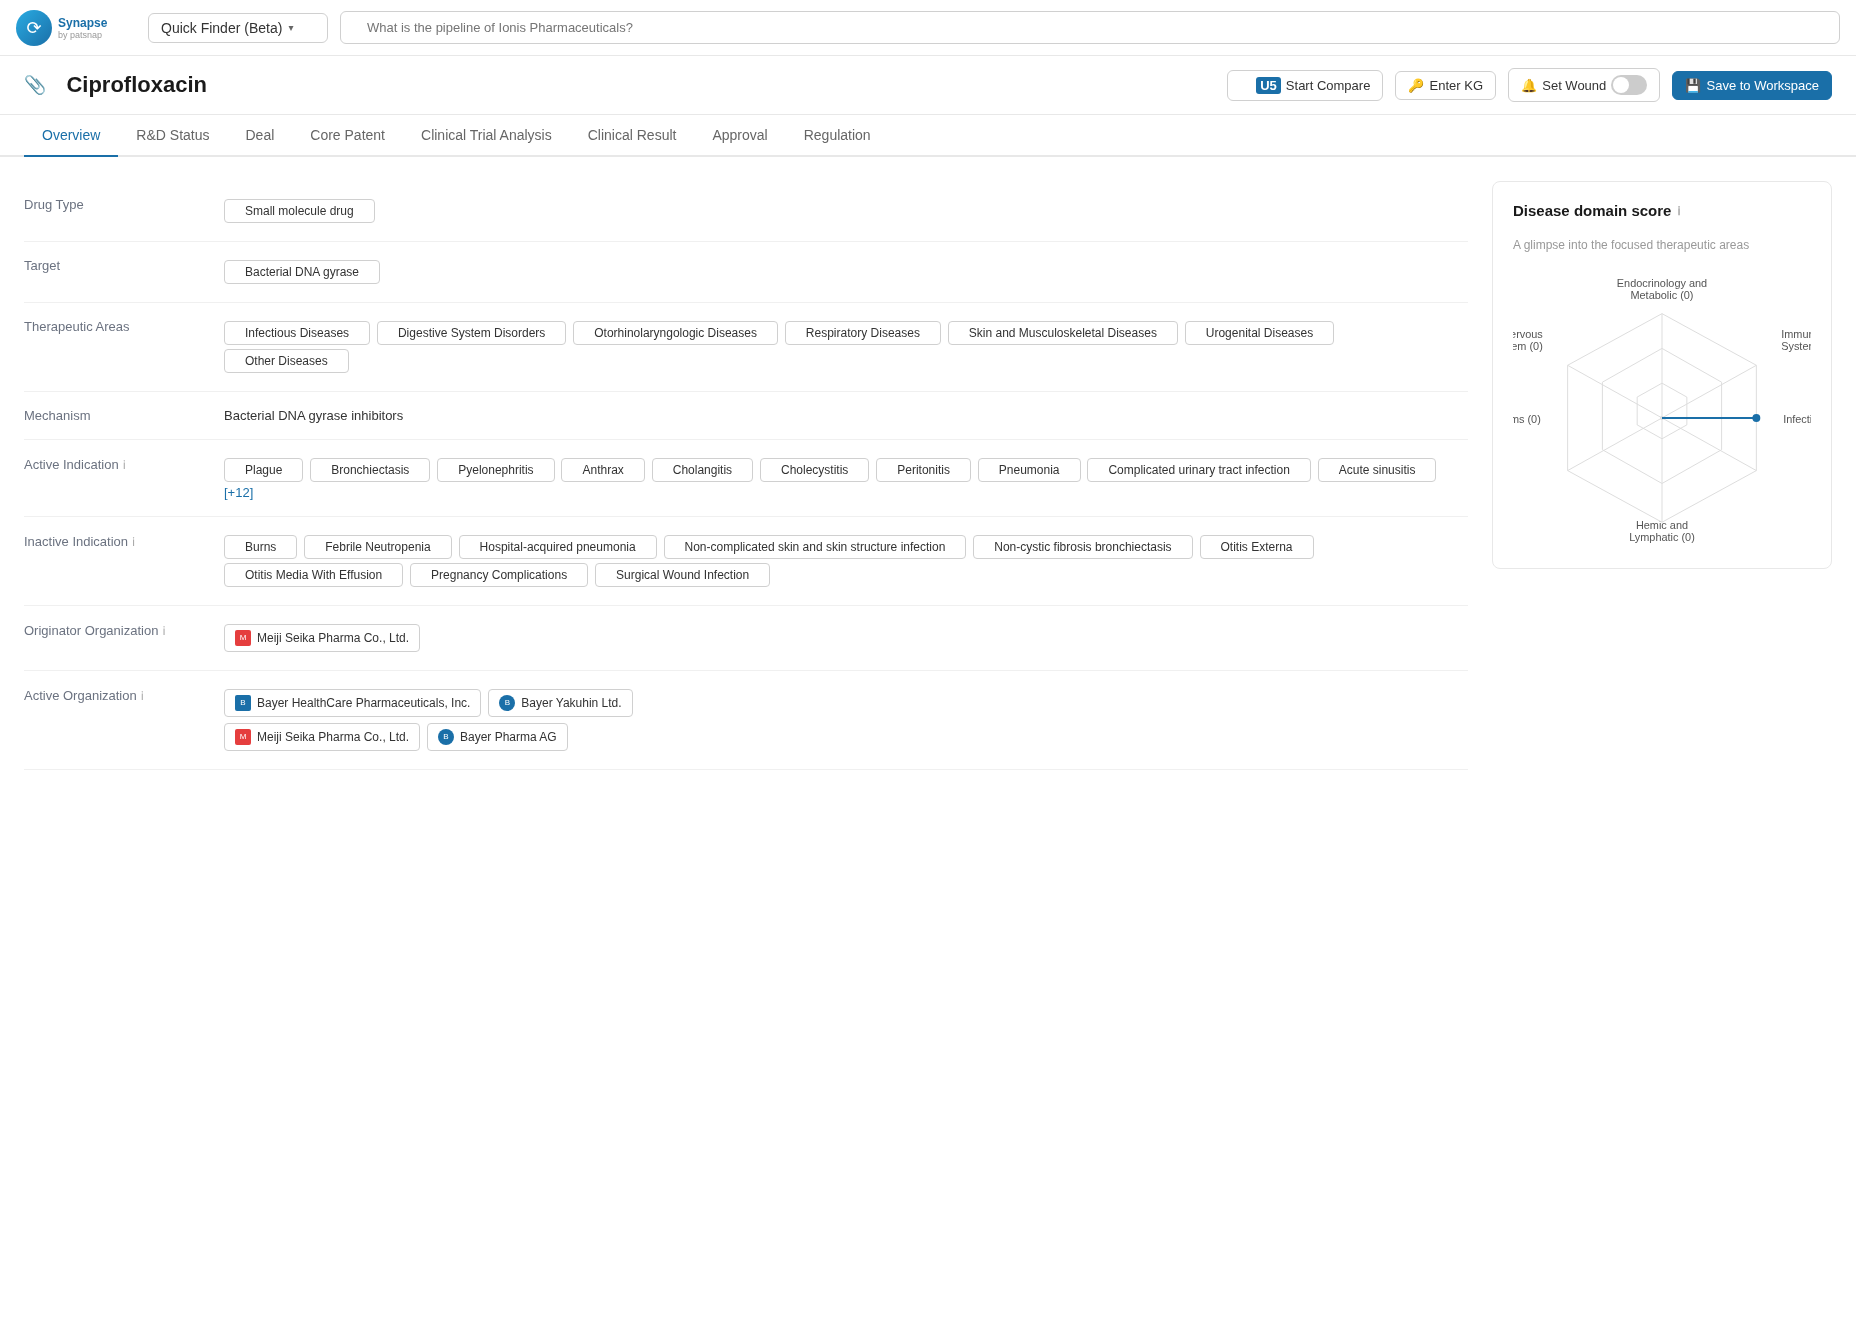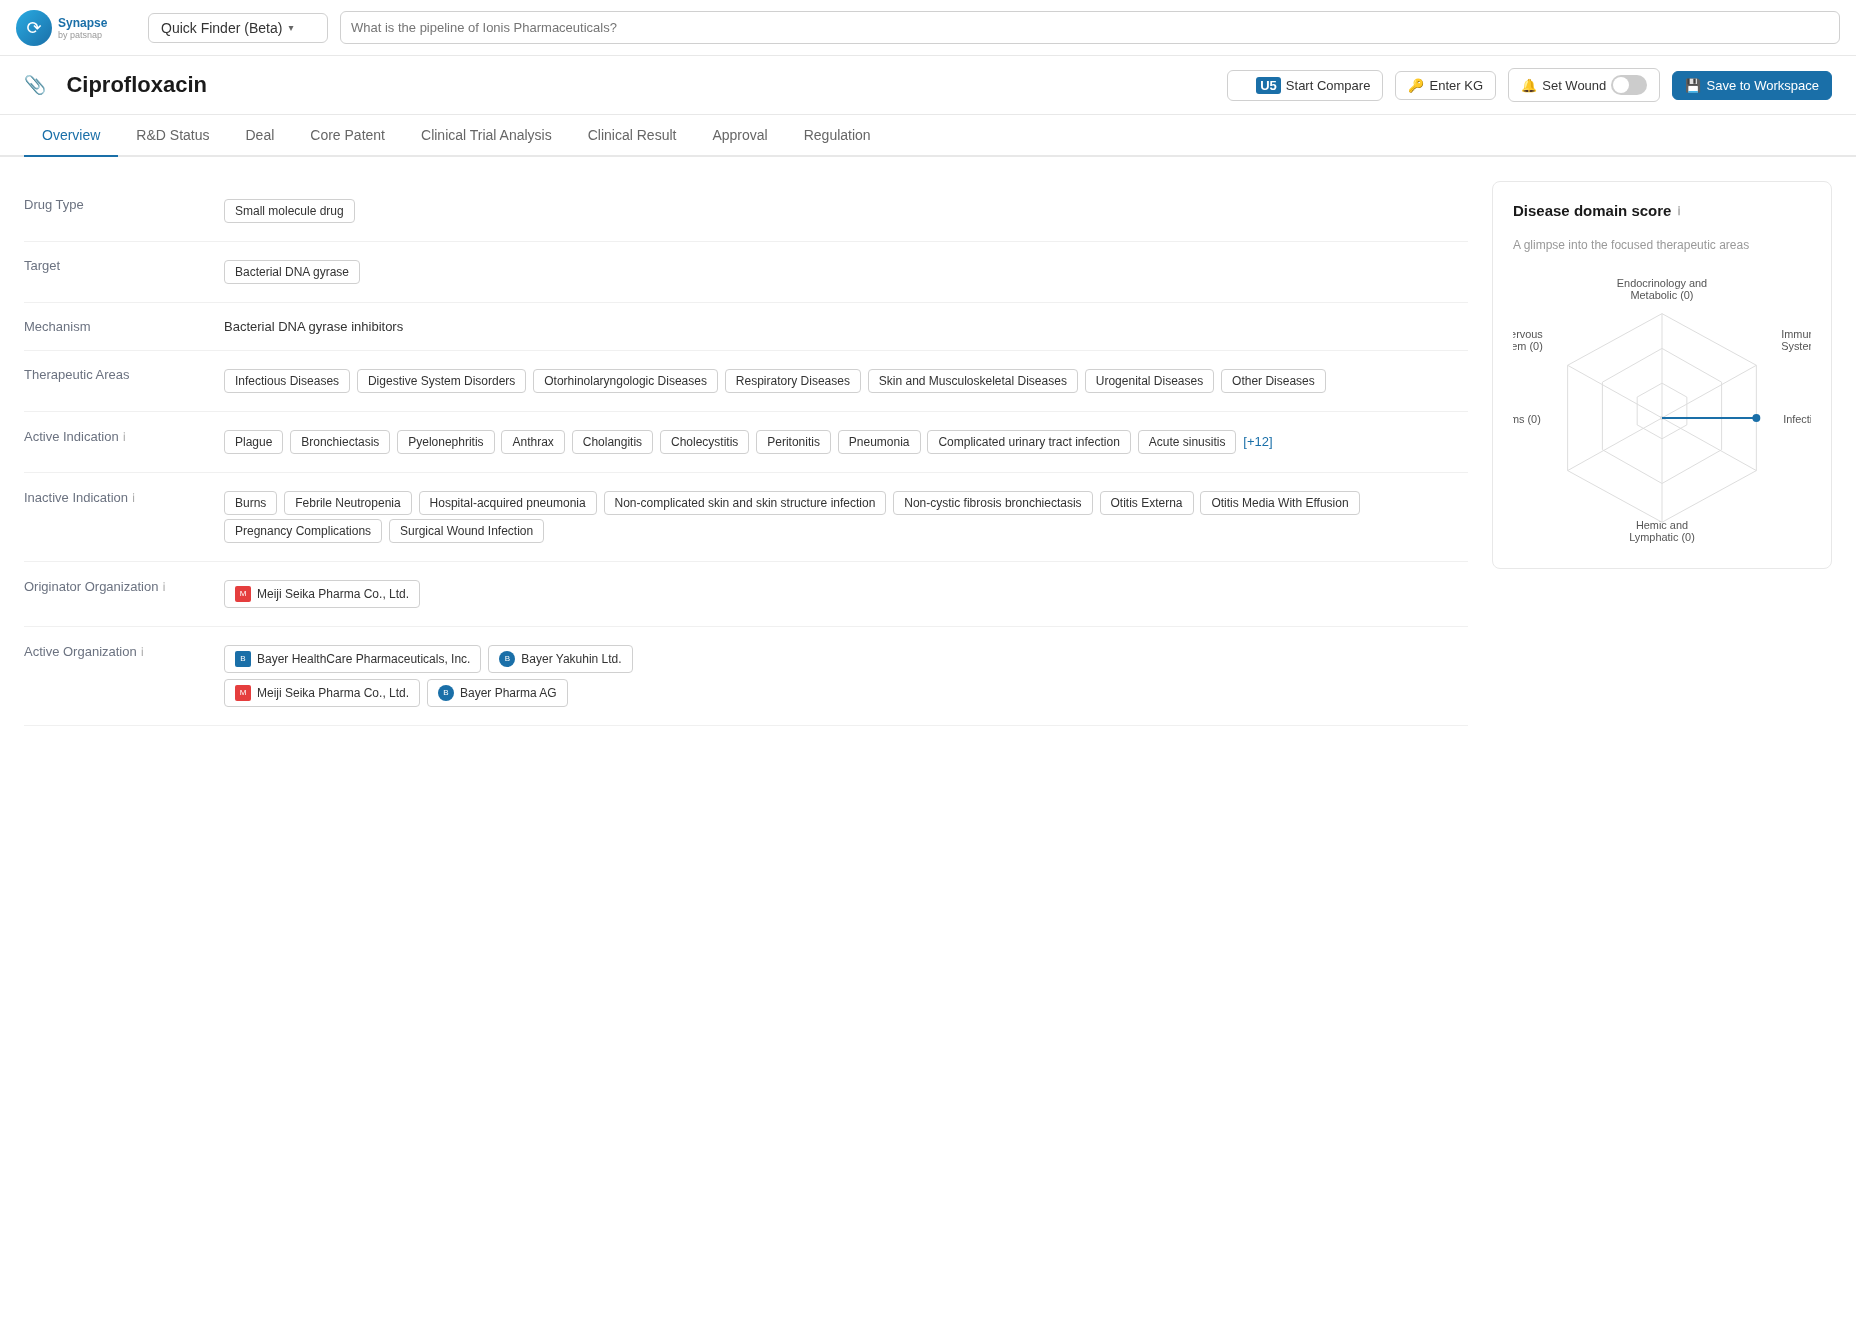--- a/index.html
+++ b/index.html
@@ -16,21 +16,21 @@
     .logo-synapse { font-weight: 700; color: #1a6fa8; font-size: 12px; }
     .logo-byline { font-size: 9px; color: #999; }
 
     .quick-finder {
       display: flex; align-items: center; border: 1px solid #d0d0d0; border-radius: 6px;
       padding: 6px 12px; gap: 6px; cursor: pointer; min-width: 180px;
     }
     .chevron { color: #666; font-size: 10px; }
 
     .search-bar {
-      flex: 1; border: 1px solid #d0d0d0; border-radius: 6px; padding: 8px 10px;
+      flex: 1; border: 1px solid #d0d0d0; border-radius: 6px; padding: 8px 26px;
       font-size: 13px; color: #999; outline: none;
     }
 
     
     .page-toolbar {
       display: flex; align-items: center; padding: 12px 24px; border-bottom: 1px solid #e8e8e8;
       gap: 16px;
     }
     .drug-icon { color: #666; font-size: 18px; margin-right: 4px; }
     .drug-title { font-size: 22px; font-weight: 700; color: #1a1a1a; }
@@ -72,21 +72,21 @@
     .info-row {
       display: flex; padding: 16px 0; border-bottom: 1px solid #f0f0f0; align-items: flex-start;
     }
     .info-label { width: 200px; min-width: 200px; color: #6b7280; font-size: 13px; display: flex; align-items: center; gap: 4px; }
     .info-label .info-icon { font-size: 12px; color: #aaa; cursor: pointer; }
     .info-value { flex: 1; }
 
     
     .chip {
       display: inline-block; border: 1px solid #d0d0d0; border-radius: 4px;
-      padding: 4px 10px; font-size: 12px; color: #333; margin: 2px 3px 2px 0;
+      padding: 4px 20px; font-size: 12px; color: #333; margin: 2px 3px 2px 0;
     }
     .chip-blue { color: #1a6fa8; border: none; cursor: pointer; font-size: 13px; font-weight: 500; }
 
     
     .disease-card {
       border: 1px solid #e8e8e8; border-radius: 8px; padding: 20px;
     }
     .disease-card-title { font-size: 15px; font-weight: 600; color: #1a1a1a; display: flex; align-items: center; gap: 6px; }
     .disease-card-subtitle { font-size: 12px; color: #999; margin-top: 19px; }
     .radar-container { margin-top: 16px; display: flex; justify-content: center; align-items: center; }
@@ -177,35 +177,35 @@
 
 
     <div class="info-row">
       <div class="info-label">Target</div>
       <div class="info-value">
         <span class="chip">Bacterial DNA gyrase</span>
       </div>
     </div>
 
     <div class="info-row">
-      <div class="info-label">Mechanism</div>
-      <div class="info-value mechanism-text">Bacterial DNA gyrase inhibitors</div>
-    </div>
-
-    <div class="info-row">
       <div class="info-label">Therapeutic Areas</div>
       <div class="info-value">
         <span class="chip">Infectious Diseases</span>
         <span class="chip">Digestive System Disorders</span>
         <span class="chip">Otorhinolaryngologic Diseases</span>
         <span class="chip">Respiratory Diseases</span>
         <span class="chip">Skin and Musculoskeletal Diseases</span>
         <span class="chip">Urogenital Diseases</span>
         <span class="chip">Other Diseases</span>
       </div>
+    </div>
+
+    <div class="info-row">
+      <div class="info-label">Mechanism</div>
+      <div class="info-value mechanism-text">Bacterial DNA gyrase inhibitors</div>
     </div>
 
     <div class="info-row">
       <div class="info-label">
         <span>Active Indication</span>
         <span class="info-icon">ℹ</span>
       </div>
       <div class="info-value">
         <span class="chip">Plague</span>
         <span class="chip">Bronchiectasis</span>

